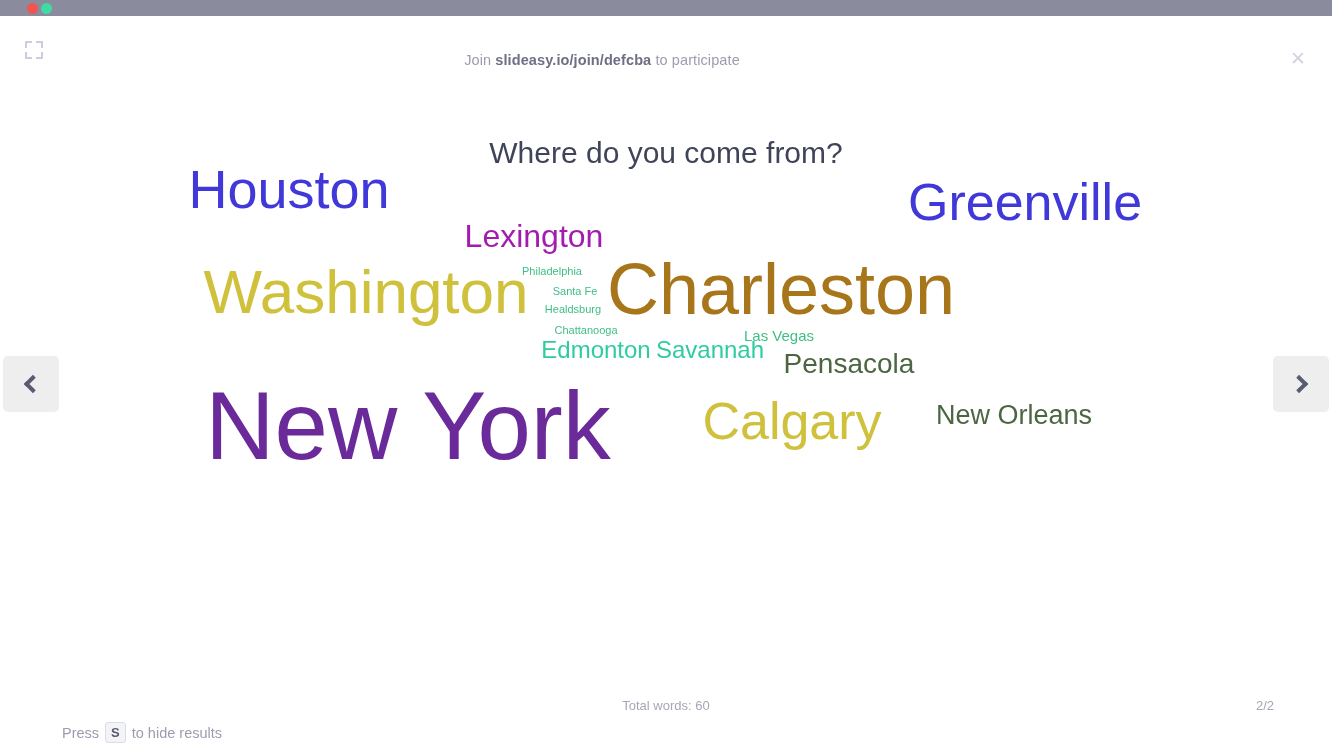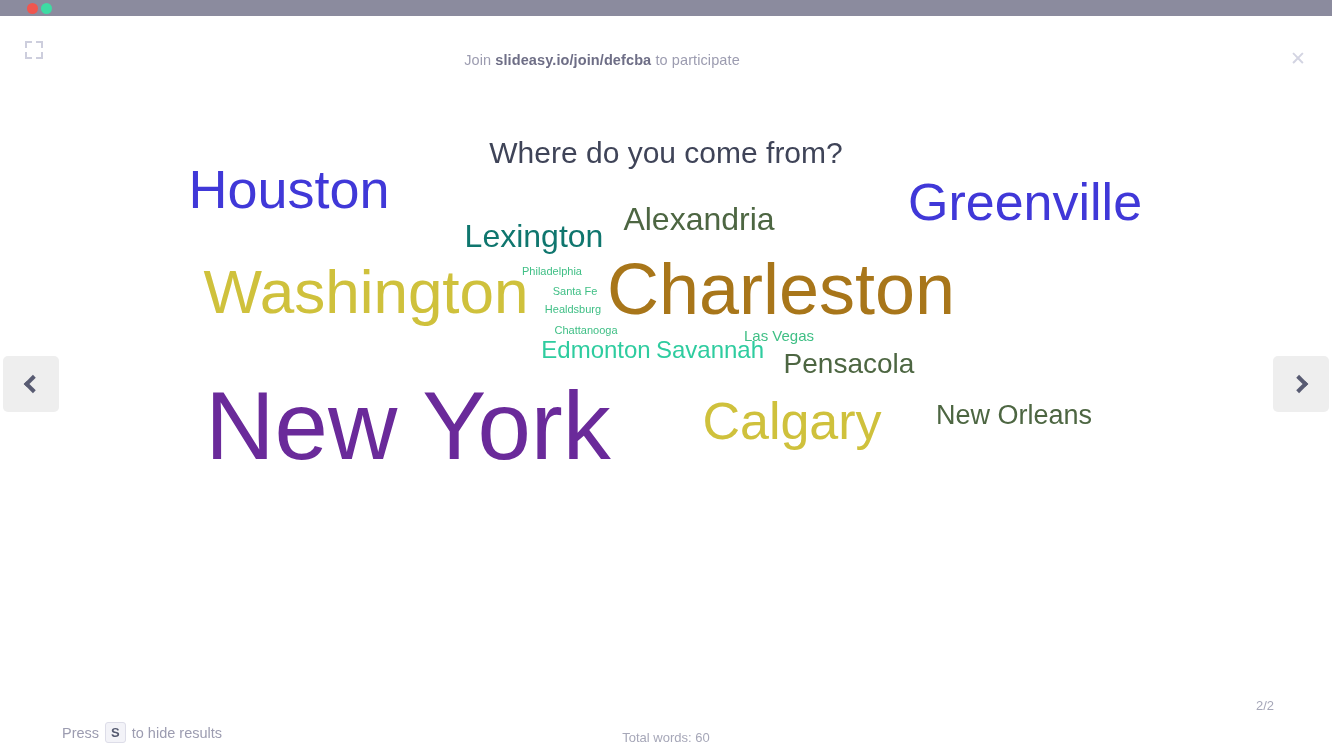--- a/index.html
+++ b/index.html
@@ -95,21 +95,21 @@
     display:flex; align-items:center; gap:6px;margin-top:28px;
   }
   #key-s{
     display:inline-block; min-width:19px; padding:3px 5px;
     background:#f3f3f8; border:1px solid #dddde8; border-radius:3px;
     color:#555a70; font-size:13px; font-weight:700; text-align:center;
     line-height:1;
   }
   #footer-center{
     position:absolute; left:0; top:682px; width:1332px;
-    text-align:center; font-size:13px; color:#a6a7b8;margin-top:32px;
+    text-align:center; font-size:13px; color:#a6a7b8;
   }
   #footer-right{
     position:absolute; right:58px; top:682px;
     font-size:13px; color:#a6a7b8;
   }
 </style>
 </head>
 <body>
 
 <div id="titlebar">
@@ -134,22 +134,21 @@
 
   <div id="question-title">Where do you come from?</div>
 
   <div id="wordcloud">
       <div class="cloud-word" style="left: 408px; top: 300px; font-size: 96px; color: rgb(106, 42, 154);">New York</div>
       <div class="cloud-word" style="left: 781px; top: 163px; font-size: 72px; color: rgb(168, 118, 26);">Charleston</div>
       <div class="cloud-word" style="left: 366px; top: 166px; font-size: 62px; color: rgb(207, 193, 60);">Washington</div>
       <div class="cloud-word" style="left: 1025px; top: 76px; font-size: 52px; color: rgb(64, 56, 216);">Greenville</div>
       <div class="cloud-word" style="left: 289px; top: 63px; font-size: 54px; color: rgb(64, 56, 216);">Houston</div>
       <div class="cloud-word" style="left: 792px; top: 295px; font-size: 52px; color: rgb(207, 193, 60);">Calgary</div>
-      <div class="cloud-word" style="left: 699px; top: 93px; font-size: 32px; color: rgb(77, 102, 66);">Alexandria</div>
-      <div class="cloud-word" style="left: 534px; top: 110px; font-size: 32px; color: #0f766e;">Lexington</div>
+      <div class="cloud-word" style="left: 534px; top: 110px; font-size: 32px; color: #a21caf;">Lexington</div>
       <div class="cloud-word" style="left: 849px; top: 238px; font-size: 28px; color: rgb(77, 102, 66);">Pensacola</div>
       <div class="cloud-word" style="left: 1014px; top: 289px; font-size: 27px; color: rgb(77, 102, 66);">New Orleans</div>
       <div class="cloud-word" style="left: 710px; top: 224px; font-size: 24px; color: rgb(46, 204, 159);">Savannah</div>
       <div class="cloud-word" style="left: 596px; top: 224px; font-size: 24px; color: rgb(46, 204, 159);">Edmonton</div>
       <div class="cloud-word" style="left: 552px; top: 145px; font-size: 11px; color: rgb(63, 191, 133);">Philadelphia</div>
       <div class="cloud-word" style="left: 575px; top: 165px; font-size: 11px; color: rgb(63, 191, 133);">Santa Fe</div>
       <div class="cloud-word" style="left: 573px; top: 183px; font-size: 11px; color: rgb(63, 191, 133);">Healdsburg</div>
       <div class="cloud-word" style="left: 586px; top: 204px; font-size: 11px; color: rgb(63, 191, 133);">Chattanooga</div>
       <div class="cloud-word" style="left: 779px; top: 209px; font-size: 15px; color: rgb(63, 191, 133);">Las Vegas</div>
     </div>

